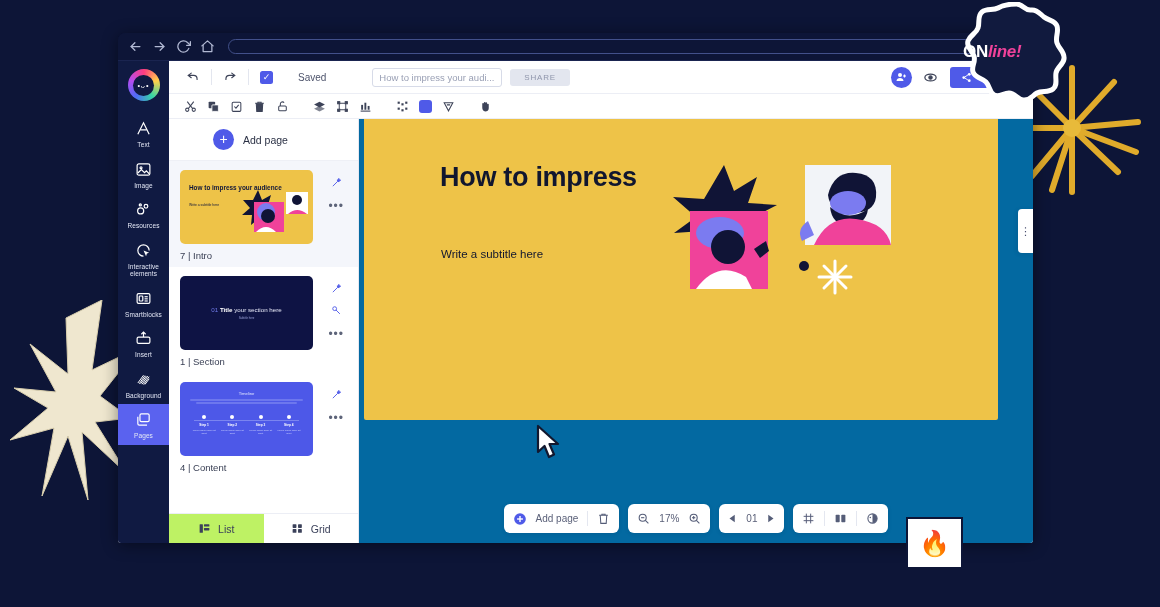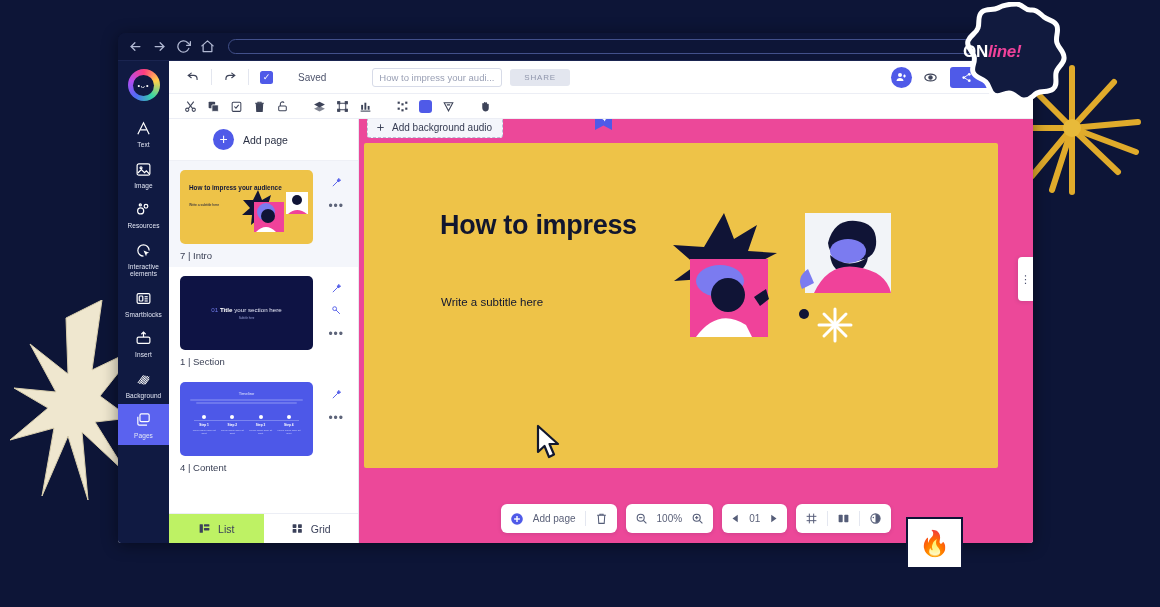--- a/index.html
+++ b/index.html
@@ -131,21 +131,21 @@
     position: absolute; bottom: 0; left: 0; right: 0; height: 30px;
     display: flex; background: #fff; border-top: 1px solid #eceef5;
   }
   .lg-tab {
     flex: 1; display: flex; align-items: center; justify-content: center; gap: 7px;
     font-size: 10.5px; color: #3b415a; cursor: pointer;
   }
   .lg-tab.active { background: #bef264; }
 
   
-  .editor { flex: 1; background: #ec4899; position: relative; margin-top: 48px; }
+  .editor { flex: 1; background: #0369a1; position: relative; }
   .audio-chip {
     position: absolute; left: 8px; top: 8px;
     border: 1.2px dashed #b8bfd4; border-radius: 3px;
     padding: 4px 10px 4px 7px; display: flex; align-items: center; gap: 6px;
     font-size: 10px; color: #353b52; background: #f4f6fb;
   }
   .slide {
     position: absolute; left: 5px; top: 34px; right: 35px; height: 325px;
     background: #eec348; border-radius: 2px; overflow: hidden;
   }
@@ -590,21 +590,21 @@
           </div>
 
           <div class="bb-group">
             <span class="bb-ic">
               <svg width="13" height="13" viewBox="0 0 24 24" fill="none" stroke="#555d78" stroke-width="2">
                   <circle cx="10.5" cy="10.5" r="6.5"></circle>
                   <line x1="15.5" y1="15.5" x2="21" y2="21"></line>
                   <line x1="7.5" y1="10.5" x2="13.5" y2="10.5"></line>
                 </svg>
             </span>
-            <span class="txt">100%</span>
+            <span class="txt">17%</span>
             <span class="bb-ic">
               <svg width="13" height="13" viewBox="0 0 24 24" fill="none" stroke="#555d78" stroke-width="2">
                   <circle cx="10.5" cy="10.5" r="6.5"></circle>
                   <line x1="15.5" y1="15.5" x2="21" y2="21"></line>
                   <line x1="7.5" y1="10.5" x2="13.5" y2="10.5"></line>
                   <line x1="10.5" y1="7.5" x2="10.5" y2="13.5"></line>
                 </svg>
             </span>
           </div>
 

